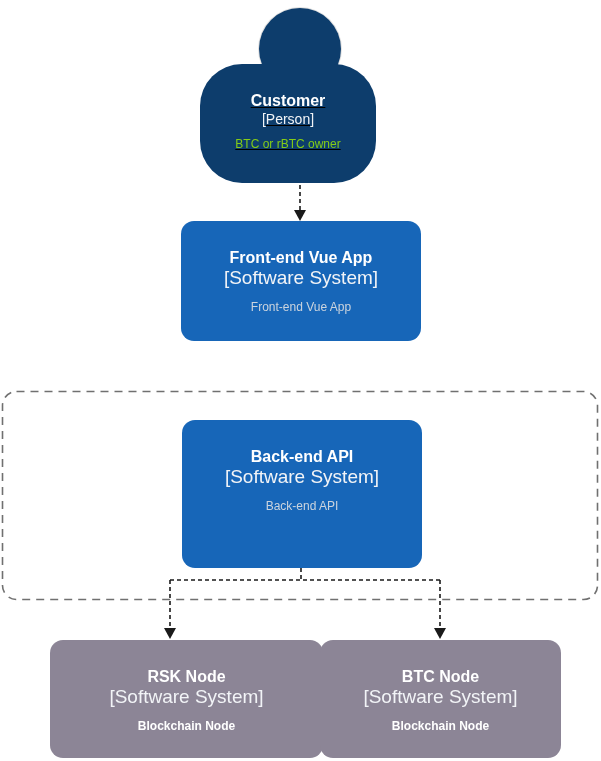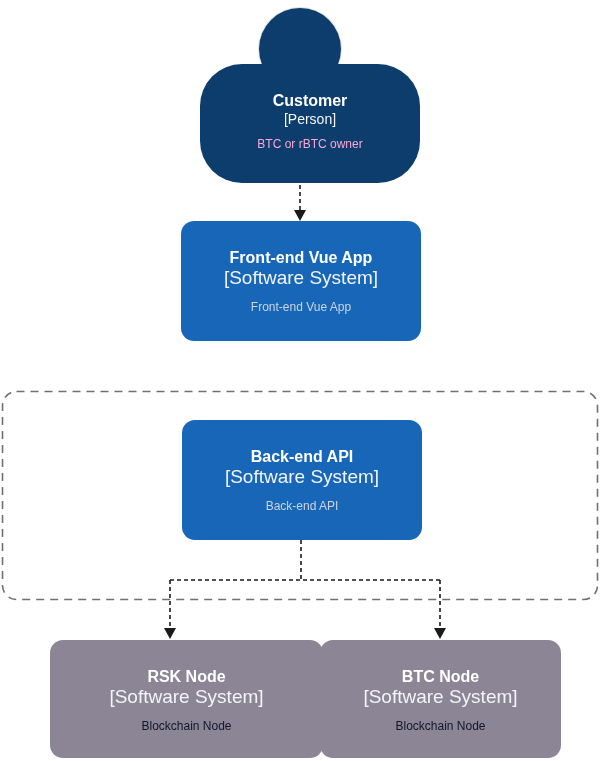--- a/index.html
+++ b/index.html
@@ -26,55 +26,56 @@
     left: 259px; top: 8px;
     width: 82px; height: 82px;
     border-radius: 50%;
     background: #0D3D6C;
     box-shadow: 0 0 0 1px rgba(0,0,0,0.12);
     z-index: 2;
   }
   .person-body {
     position: absolute;
     left: 200px; top: 64px;
-    width: 220px; height: 119px;
+    width: 176px; height: 119px;
     border-radius: 42px;
     background: #0D3D6C;
     z-index: 3;
     display: flex;
     flex-direction: column;
     align-items: center;
     padding-top: 27px;
     box-sizing: border-box;
     text-align: center;
+    text-decoration: underline;
   }
 
   
   .sysbox {
     border-radius: 13px;
     display: flex;
     flex-direction: column;
     align-items: center;
     padding-top: 26px;
     text-align: center;
   }
   .box-frontend { left: 181px; top: 221px; width: 240px; height: 120px; background: #1766B8; }
-  .box-backend  { left: 182px; top: 420px; width: 240px; height: 120px; background: #1766B8; }
+  .box-backend  { left: 182px; top: 420px; width: 240px; height: 148px; background: #1766B8; }
   .box-rsk      { left: 50px;  top: 640px; width: 273px; height: 118px; background: #8C8596; }
   .box-btc      { left: 320px; top: 640px; width: 241px; height: 118px; background: #8C8596; }
 
   .node-title  { color: #ffffff; font-size: 16px; font-weight: bold; line-height: 22px; }
   .node-meta   { color: #f2f4f7; font-size: 19px; line-height: 18px; }
   .node-desc   { font-size: 12px; line-height: 16px; margin-top: 12px; }
   .blue-desc   { color: #CBD4DE; }
-  .gray-desc   { color: #0f172a; }
+  .gray-desc   { color: #ffffff; font-weight: bold; }
 
   .person-body .node-title { font-size: 16px; line-height: 20px; }
   .person-body .node-meta  { font-size: 14px; line-height: 17px; }
-  .person-body .node-desc  { margin-top: 8px; color: #f9a8d4; }
+  .person-body .node-desc  { margin-top: 8px; color: #84cc16; }
 
   
   .boundary-label {
     position: absolute;
     left: 12px; top: 556px;
     z-index: 2;
   }
   .boundary-title {
     color: #1a1a1a;
     font-size: 15px;

